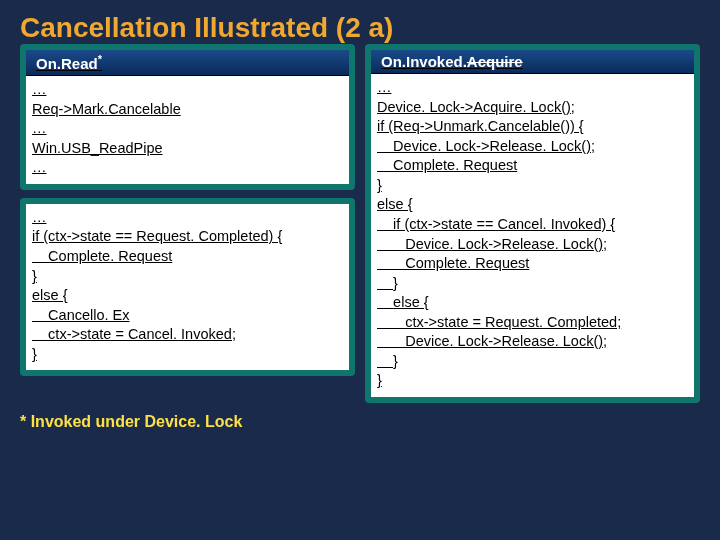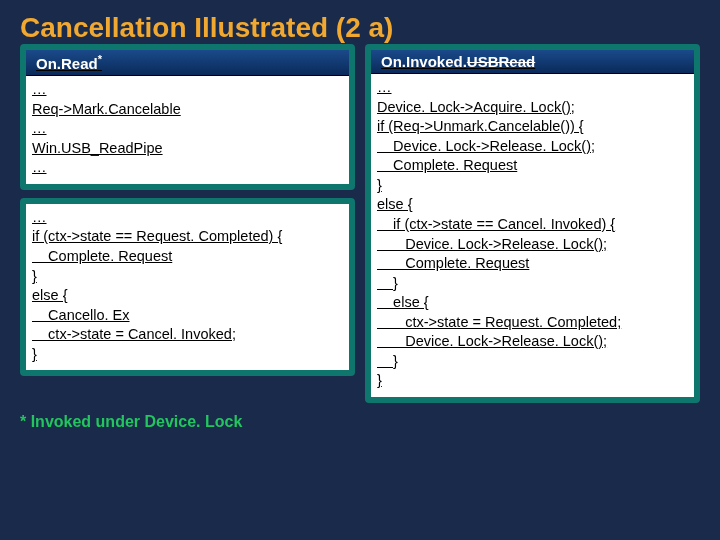--- a/index.html
+++ b/index.html
@@ -47,21 +47,21 @@
   }
   .box-body {
     padding: 4px 6px 6px 6px;
     font-size: 14.5px;
     line-height: 1.35;
     color: #000000;
     white-space: pre;
     font-family: Arial, sans-serif;
   }
   .footnote {
-    color: #22c55e;
+    color: #fde047;
     font-weight: bold;
     font-size: 16px;
     margin-top: 10px;
   }
   .star { font-size: 11px; vertical-align: super; }
   .strike { text-decoration: line-through; }
 </style>
 </head>
 <body>
 
@@ -91,21 +91,21 @@
     Cancello. Ex
     ctx-&gt;state = Cancel. Invoked;
 }</div>
     </div>
 
   </div>
 
   <div class="right-col">
     <div class="box">
       <div class="box-header">
-        <span>On.Invoked.</span><span class="strike">USBRead</span>
+        <span>On.Invoked.</span><span class="strike">Acquire</span>
       </div>
       <div class="box-body">…
 Device. Lock-&gt;Acquire. Lock();
 if (Req-&gt;Unmark.Cancelable()) {
     Device. Lock-&gt;Release. Lock();
     Complete. Request
 }
 else {
     if (ctx-&gt;state == Cancel. Invoked) {
        Device. Lock-&gt;Release. Lock();

